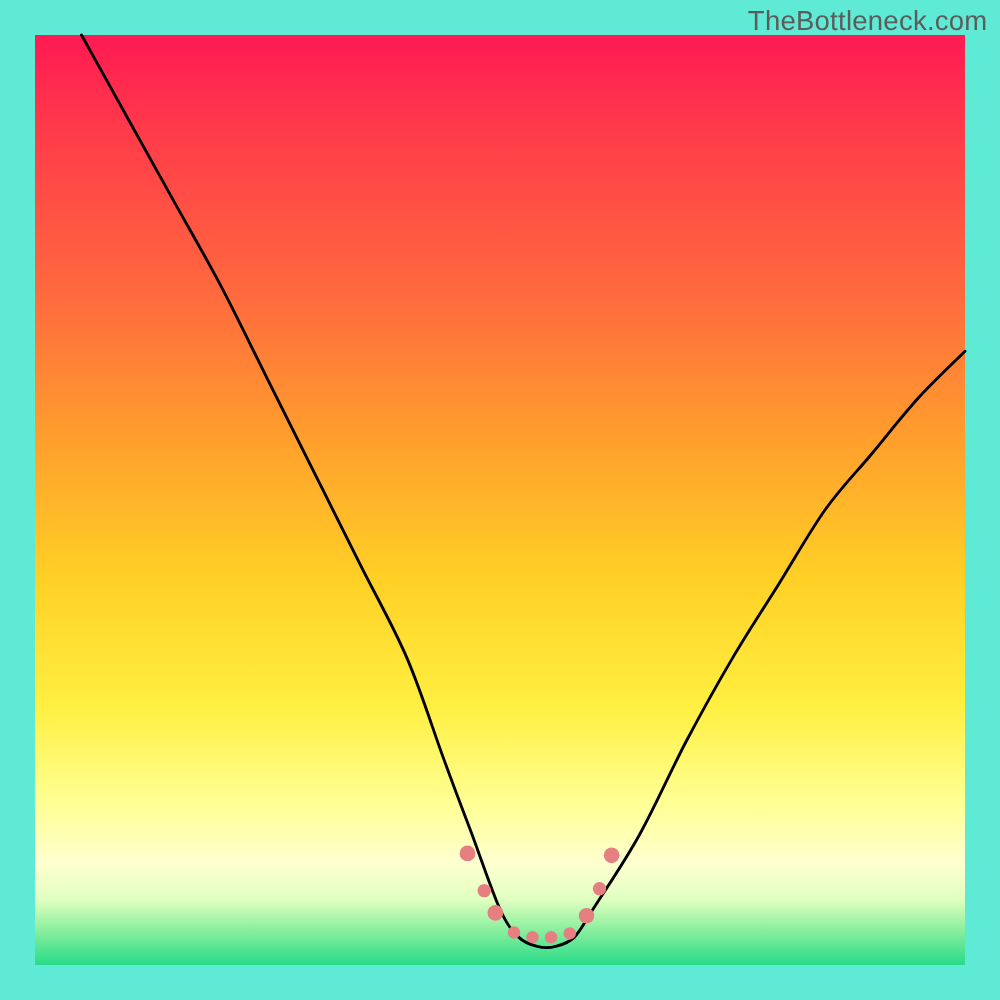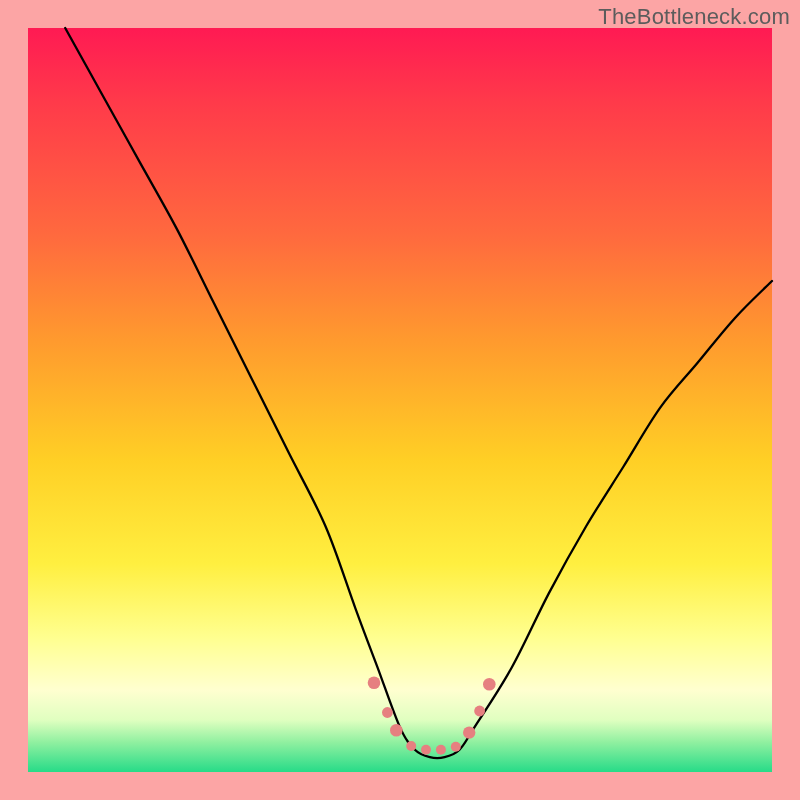--- a/index.html
+++ b/index.html
@@ -8,21 +8,21 @@
     width: 800px;
     height: 800px;
     overflow: hidden;
     background: #000;
     font-family: Arial, Helvetica, sans-serif;
   }
   .frame {
     position: relative;
     width: 800px;
     height: 800px;
-    background: #fca5a5;
+    background: #5eead4;
   }
   .plot {
     position: absolute;
     left: 28px;
     top: 28px;
     width: 744px;
     height: 744px;
     
     background: linear-gradient(
       to bottom,

